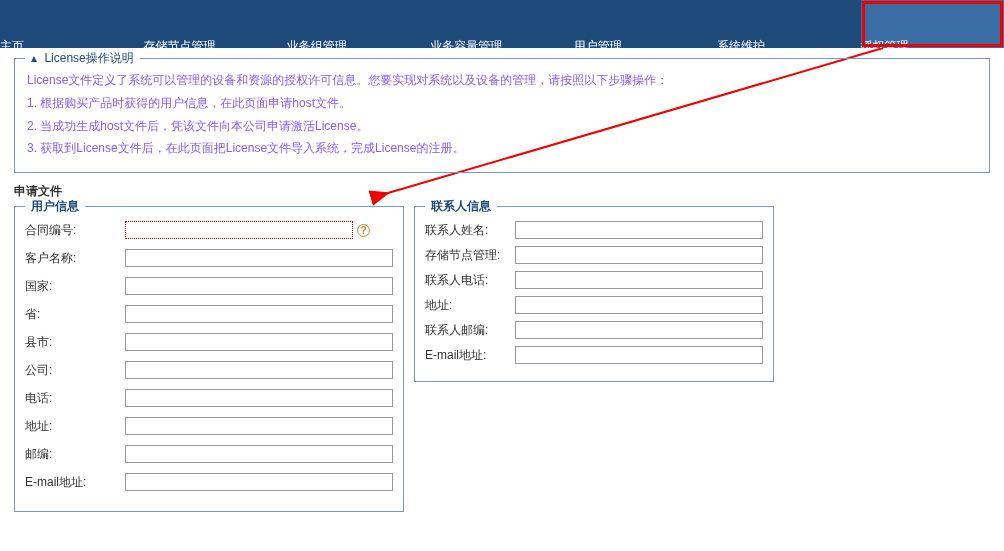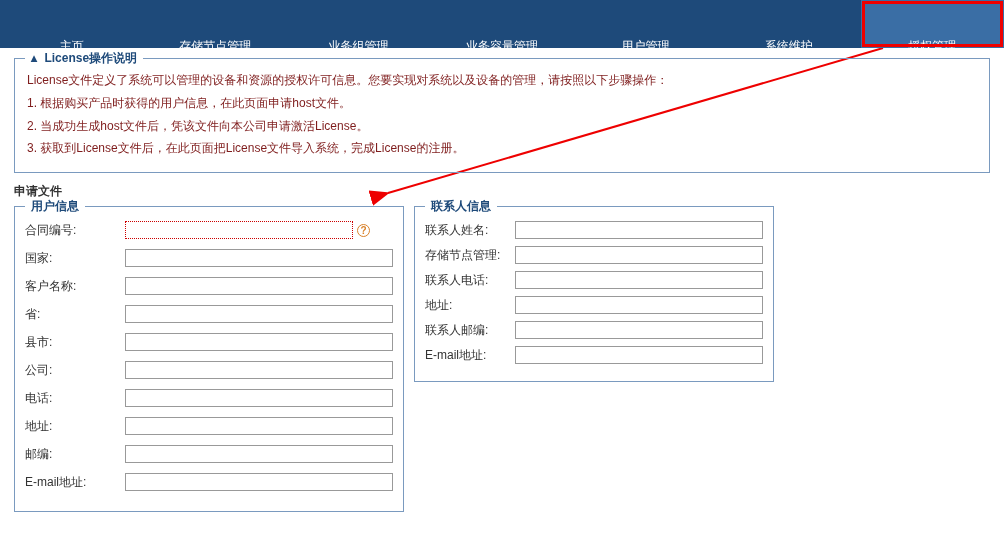--- a/index.html
+++ b/index.html
@@ -1,31 +1,31 @@
 <!DOCTYPE html>
 <html><head>
   <meta charset="utf-8">
   <style>
     * { margin: 0; padding: 0; box-sizing: border-box; }
     body { font-family: "Microsoft YaHei", Arial, sans-serif; font-size: 12px; color: #333; background: #fff; width: 1004px; }
     
     .nav-bar { background: #1e4a7a; display: flex; height: 48px; }
-    .nav-item { flex: 1; display: flex; flex-direction: column; align-items: center; justify-content: center; color: #fff; cursor: pointer; position: relative; gap: 43px; }
+    .nav-item { flex: 1; display: flex; flex-direction: column; align-items: flex-start; justify-content: center; color: #fff; cursor: pointer; position: relative; gap: 43px; }
     .nav-item.active { background: #3a6ea5; }
     .nav-icon { width: 20px; height: 18px; margin-bottom: 1px; }
     .nav-label { font-size: 12px; }
     .highlight-box { position: absolute; border: 3px solid #e00; pointer-events: none; top: 1px; left: 1px; right: 1px; bottom: 1px; }
 
     .content { padding: 10px 14px; position: relative; }
     
     .fieldset-box { border: 1px solid #7a9abf; position: relative; padding: 10px 12px 12px; margin-bottom: 10px; }
-    .fieldset-legend { position: absolute; top: -9px; left: 10px; background: #fff; padding: 0 6px; color: #1e4a7a; font-weight: bold; }
+    .fieldset-legend { position: absolute; top: -9px; left: 10px; background: #fff; padding: 0 6px; color: #1e4a7a; font-weight: normal; }
     .legend-toggle { color: #1e4a7a; margin-right: 4px; }
     
-    .desc-text { line-height: 1.9; color: #7f1d1d; font-size: 12px; }
+    .desc-text { line-height: 1.9; color: #8b5cf6; font-size: 12px; }
     
     .section-title { font-weight: bold; margin-bottom: 6px; }
     
     .form-area { display: flex; gap: 10px; }
     .form-fieldset { border: 1px solid #7a9abf; position: relative; padding: 14px 10px 10px; }
     .form-legend { position: absolute; top: -9px; left: 10px; background: #fff; padding: 0 6px; color: #1e4a7a; font-weight: bold; }
     
     .user-info { width: 390px; }
     .contact-info { width: 360px; }
     
@@ -134,25 +134,25 @@
 
     <div class="form-fieldset user-info">
       <div class="form-legend">用户信息</div>
 
       <div class="form-row">
         <div class="form-label">合同编号:</div>
         <input class="form-input req-input" style="flex: 0 0 228px;" value="">
         <span class="req-icon">?</span>
       </div>
       <div class="form-row">
+        <div class="form-label">客户名称:</div>
+        <input class="form-input" value="" style="">
+      </div>
+      <div class="form-row">
         <div class="form-label">国家:</div>
-        <input class="form-input" value="" style="">
-      </div>
-      <div class="form-row">
-        <div class="form-label">客户名称:</div>
         <input class="form-input" value="" style="">
       </div>
       <div class="form-row">
         <div class="form-label">省:</div>
         <input class="form-input" value="" style="">
       </div>
       <div class="form-row">
         <div class="form-label">县市:</div>
         <input class="form-input" value="" style="">
       </div>

